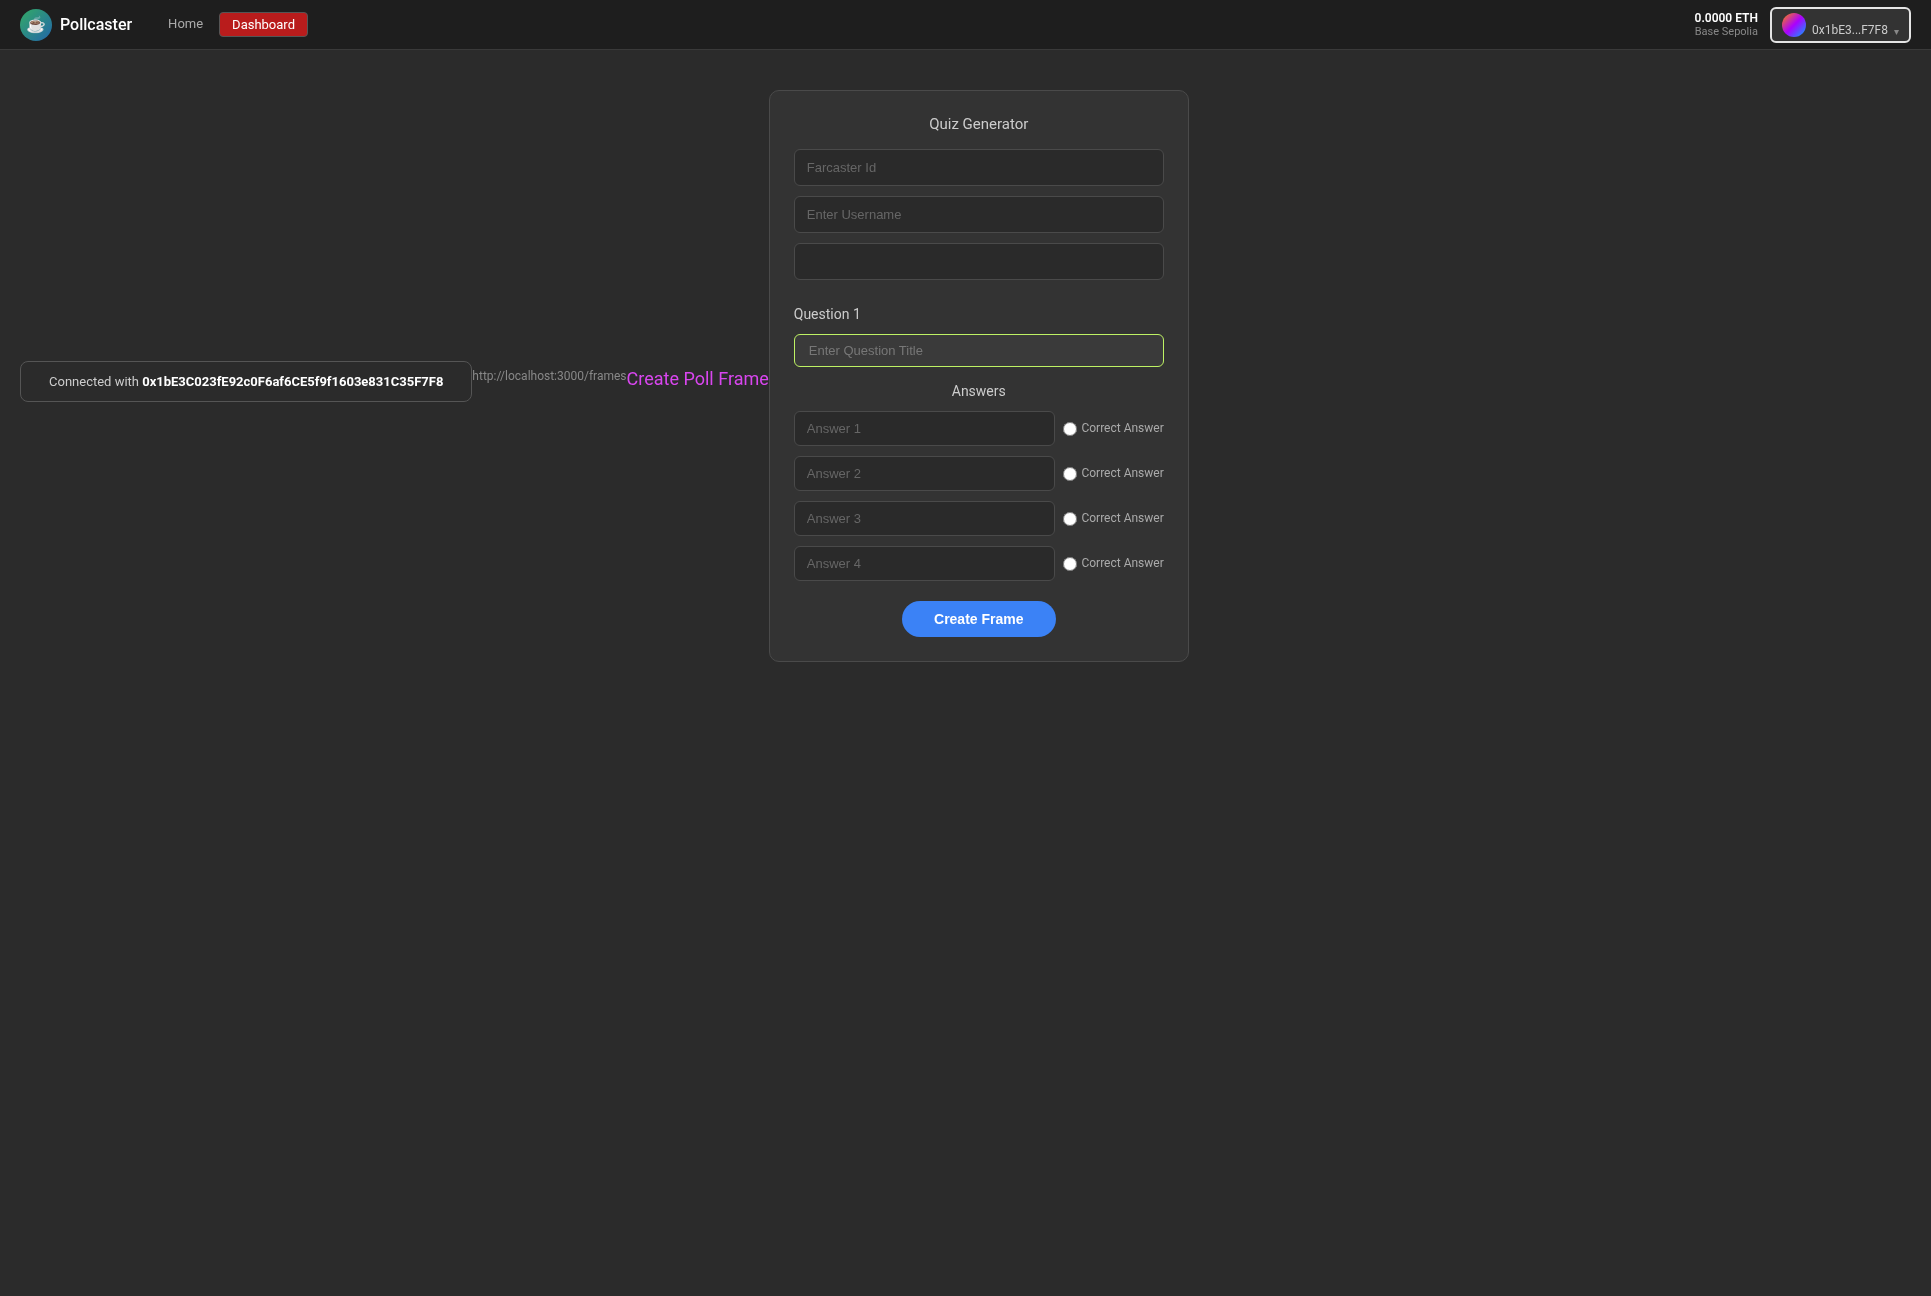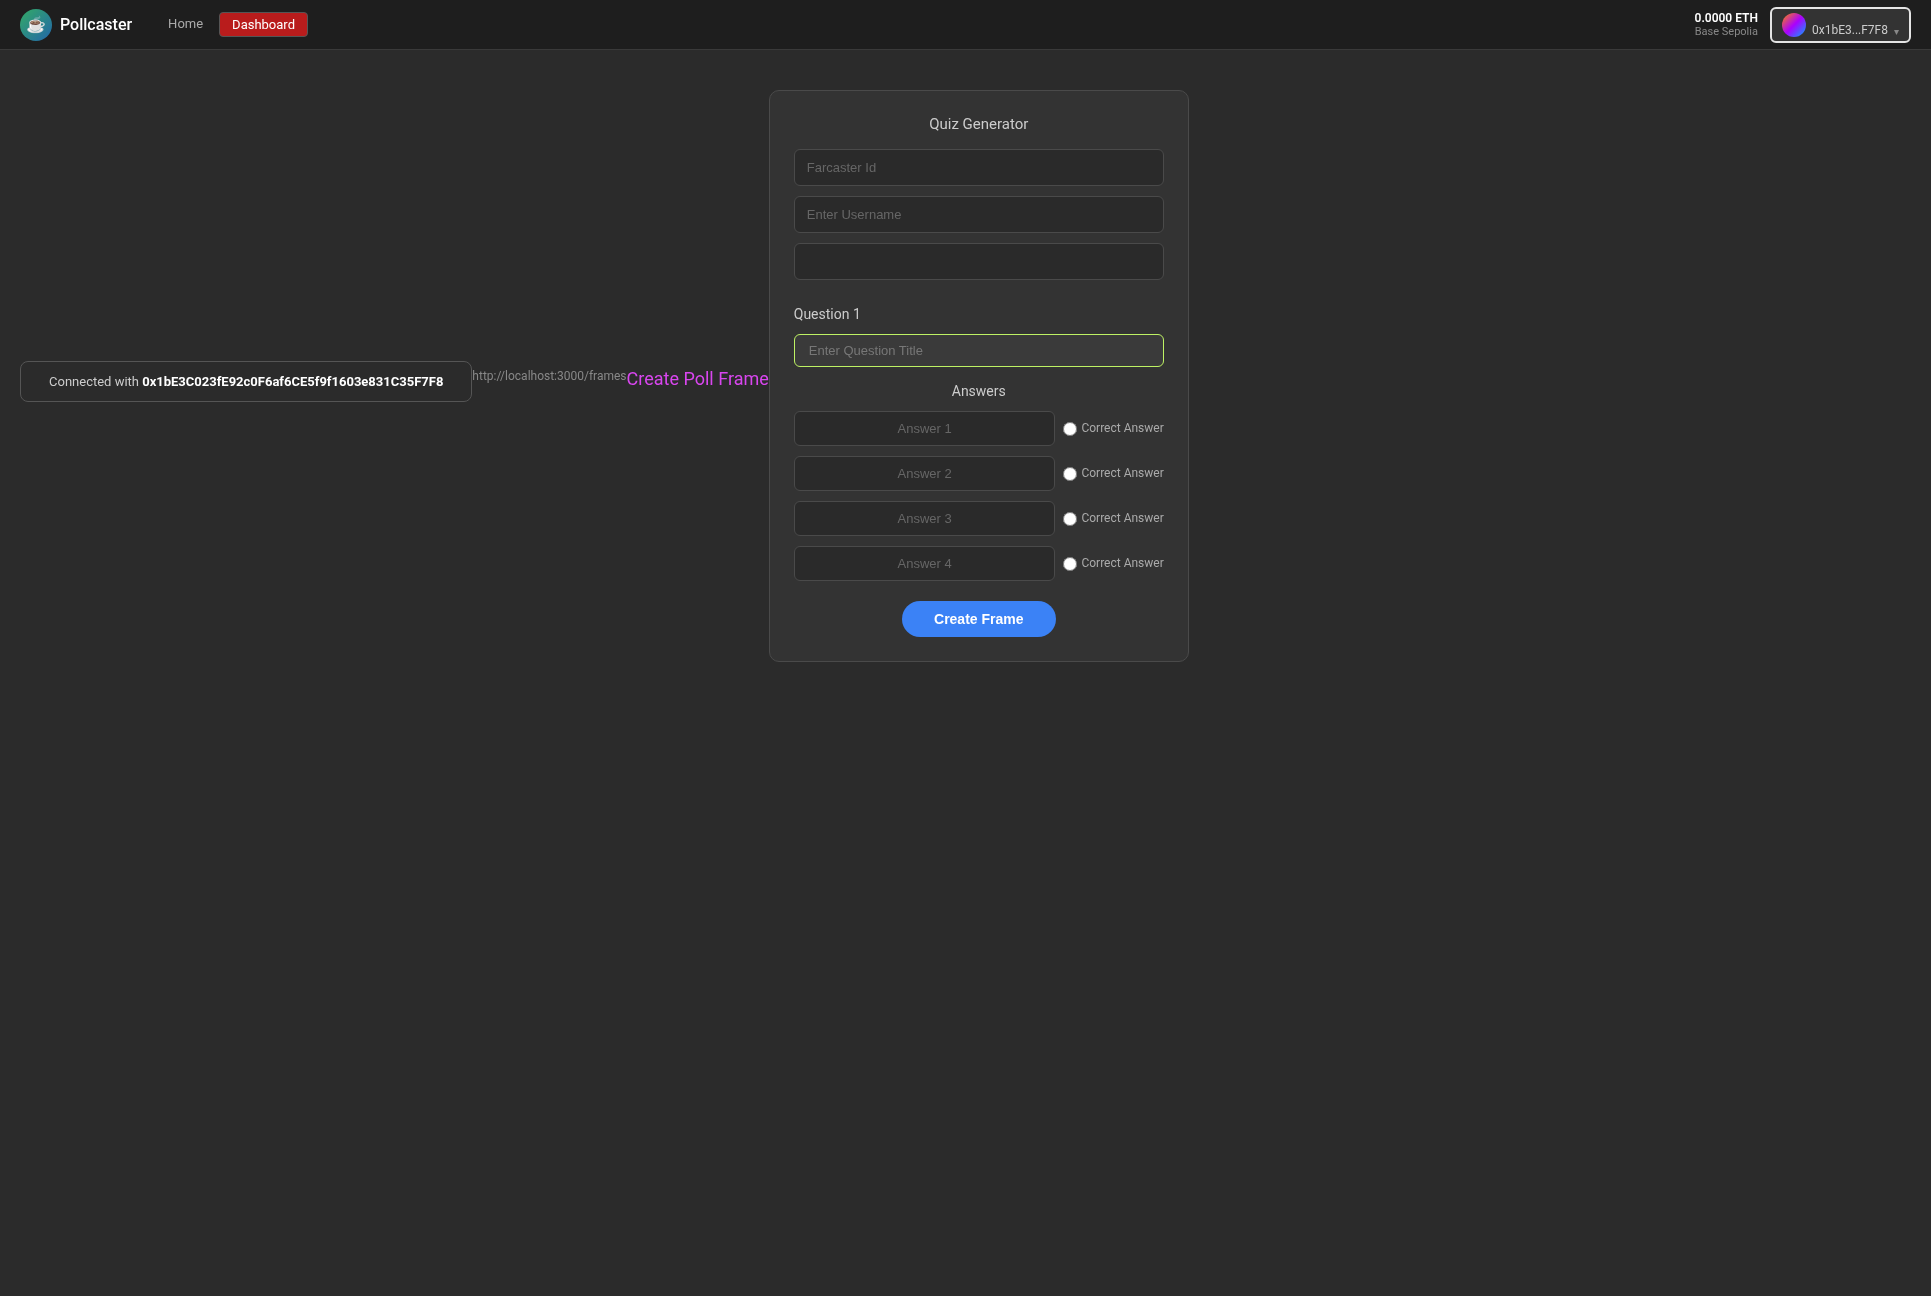--- a/index.html
+++ b/index.html
@@ -209,21 +209,20 @@
     }
     .answer-input {
       flex: 1;
       background: #2a2a2a;
       border: 1px solid #4a4a4a;
       border-radius: 6px;
       padding: 9px 12px;
       color: #ccc;
       font-size: 13px;
       outline: none;
-      text-align: center;
     }
     .answer-input::placeholder {
       color: #666;
     }
     .radio-correct {
       display: flex;
       align-items: center;
       gap: 4px;
       min-width: 80px;
     }

